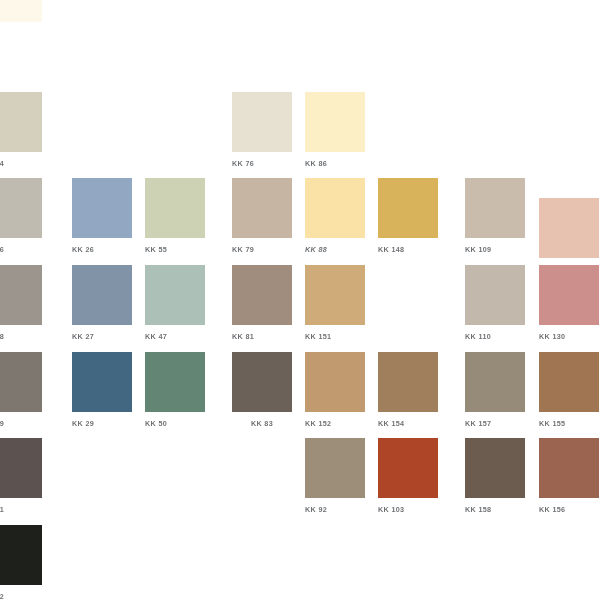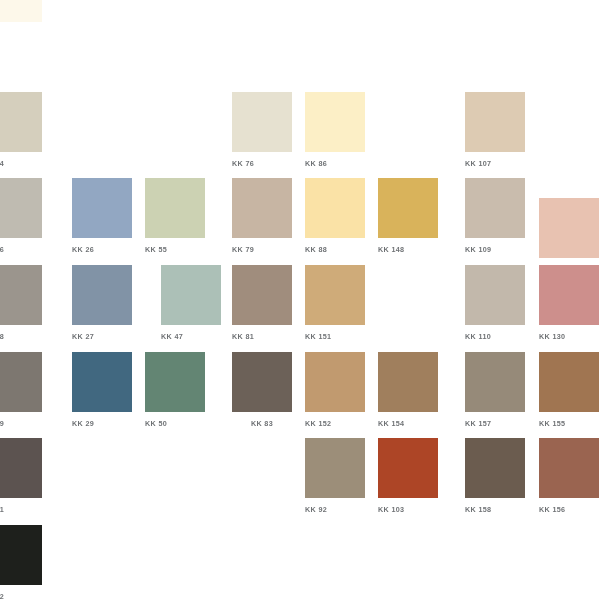--- a/index.html
+++ b/index.html
@@ -60,41 +60,37 @@
       <span class="swatch-label">KK 64</span>
     </div>
     <div class="swatch-cell" style="left: 232px; top: 92px;">
       <span class="swatch-chip" style="background: rgb(230, 225, 208); width: 60px; height: 60px;"></span>
       <span class="swatch-label">KK 76</span>
     </div>
     <div class="swatch-cell" style="left: 305px; top: 92px;">
       <span class="swatch-chip" style="background: rgb(252, 239, 198); width: 60px; height: 60px;"></span>
       <span class="swatch-label">KK 86</span>
     </div>
-    <div class="swatch-cell" style="left: 465px; top: 92px;">
-      <span class="swatch-chip" style="background: rgb(221, 203, 179); width: 60px; height: 60px;"></span>
-      <span class="swatch-label">KK 107</span>
-    </div>
     <div class="swatch-cell" style="left: -18px; top: 178px;">
       <span class="swatch-chip" style="background: rgb(191, 187, 177); width: 60px; height: 60px;"></span>
       <span class="swatch-label">KK 66</span>
     </div>
     <div class="swatch-cell" style="left: 72px; top: 178px;">
       <span class="swatch-chip" style="background: rgb(146, 167, 194); width: 60px; height: 60px;"></span>
       <span class="swatch-label">KK 26</span>
     </div>
     <div class="swatch-cell" style="left: 145px; top: 178px;">
       <span class="swatch-chip" style="background: rgb(204, 210, 179); width: 60px; height: 60px;"></span>
       <span class="swatch-label">KK 55</span>
     </div>
     <div class="swatch-cell" style="left: 232px; top: 178px;">
       <span class="swatch-chip" style="background: rgb(199, 181, 163); width: 60px; height: 60px;"></span>
       <span class="swatch-label">KK 79</span>
     </div>
-    <div class="swatch-cell" style="left: 305px; top: 178px;">
+    <div class="swatch-cell" style="left: 305px; top: 178px; font-style: italic;">
       <span class="swatch-chip" style="background: rgb(250, 226, 166); width: 60px; height: 60px;"></span>
       <span class="swatch-label">KK 88</span>
     </div>
     <div class="swatch-cell" style="left: 378px; top: 178px;">
       <span class="swatch-chip" style="background: rgb(217, 179, 91); width: 60px; height: 60px;"></span>
       <span class="swatch-label">KK 148</span>
     </div>
     <div class="swatch-cell" style="left: 465px; top: 178px;">
       <span class="swatch-chip" style="background: rgb(201, 188, 173); width: 60px; height: 60px;"></span>
       <span class="swatch-label">KK 109</span>
@@ -104,21 +100,21 @@
       <span class="swatch-label">KK 129</span>
     </div>
     <div class="swatch-cell" style="left: -18px; top: 265px;">
       <span class="swatch-chip" style="background: rgb(155, 149, 141); width: 60px; height: 60px;"></span>
       <span class="swatch-label">KK 68</span>
     </div>
     <div class="swatch-cell" style="left: 72px; top: 265px;">
       <span class="swatch-chip" style="background: rgb(129, 147, 166); width: 60px; height: 60px;"></span>
       <span class="swatch-label">KK 27</span>
     </div>
-    <div class="swatch-cell" style="left: 145px; top: 265px; margin-left: 16px;">
+    <div class="swatch-cell" style="left: 145px; top: 265px;">
       <span class="swatch-chip" style="background: rgb(172, 192, 183); width: 60px; height: 60px;"></span>
       <span class="swatch-label">KK 47</span>
     </div>
     <div class="swatch-cell" style="left: 232px; top: 265px;">
       <span class="swatch-chip" style="background: rgb(160, 141, 125); width: 60px; height: 60px;"></span>
       <span class="swatch-label">KK 81</span>
     </div>
     <div class="swatch-cell" style="left: 305px; top: 265px;">
       <span class="swatch-chip" style="background: rgb(207, 171, 121); width: 60px; height: 60px;"></span>
       <span class="swatch-label">KK 151</span>

